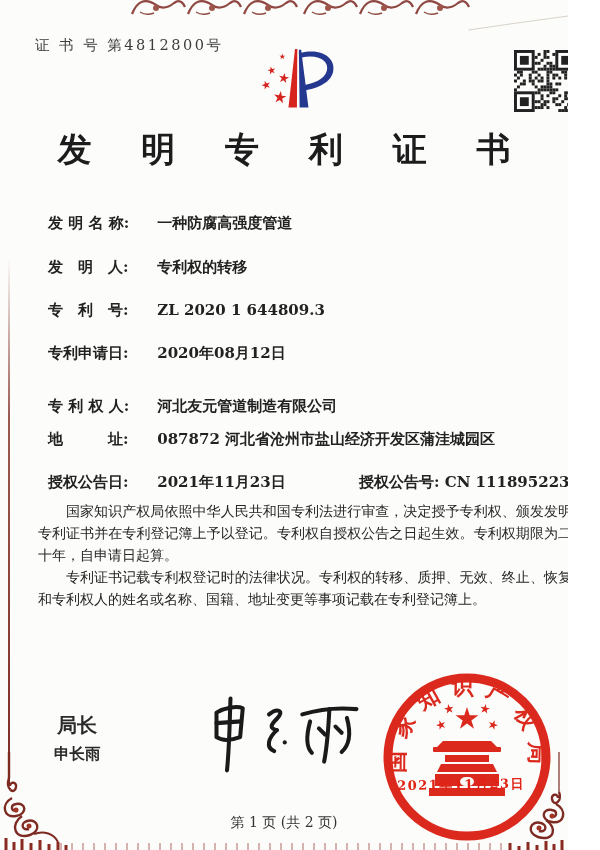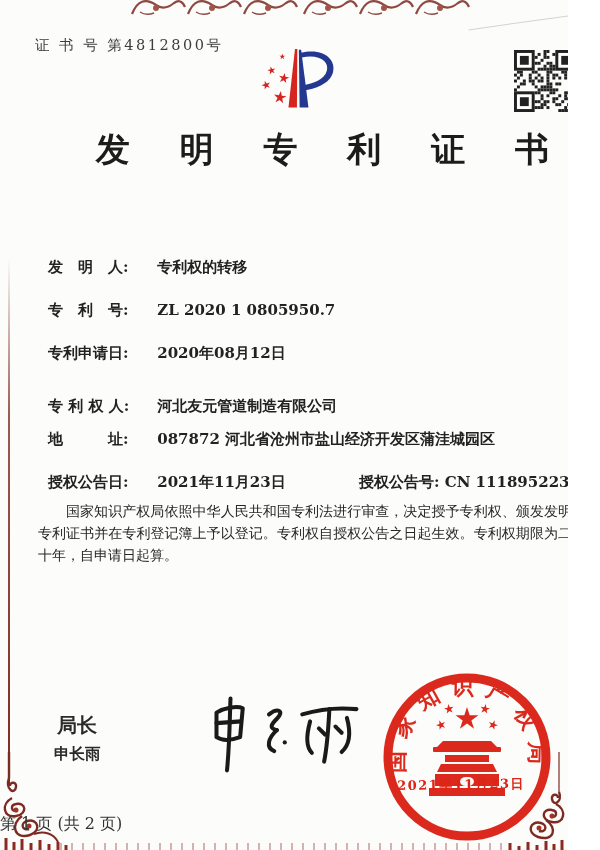--- a/index.html
+++ b/index.html
@@ -19,40 +19,40 @@
     background:#d8d2ca;transform:rotate(-8deg);}
   .corner{position:absolute;bottom:0;width:72px;height:98px;}
   .corner.left{left:0;}
   .corner.right{right:0;transform:scaleX(-1);}
   .bottom-fringe{position:absolute;left:60px;right:60px;bottom:0;height:7px;opacity:.35;
     background:repeating-linear-gradient(90deg,#8a2a20 0 2px,transparent 2px 11px);}
   
   .cert-no{position:absolute;left:35px;top:36px;font-size:14.5px;letter-spacing:2.5px;color:#3c3c3c;}
   .logo{position:absolute;left:250px;top:37px;width:100px;height:84px;}
   .qr{position:absolute;left:514px;top:50px;width:62px;height:62px;}
-  .doc-title{position:absolute;left:0;top:127px;width:100%;text-align:right;
+  .doc-title{position:absolute;left:0;top:127px;width:100%;text-align:center;
     font-size:34px;font-weight:bold;letter-spacing:19px;text-indent:19px;color:#1c1c1c;}
   
   .row{position:absolute;left:48px;right:20px;font-size:15px;font-weight:600;white-space:nowrap;color:#222;}
   .flabel{display:inline-block;width:98px;}
   .fvalue{margin-left:6px;}
   .grant-no{margin-left:68px;}
   
   .body-text{position:absolute;left:38px;top:500px;width:534px;
     font-size:14px;line-height:22px;text-align:justify;font-weight:400;color:#262626;}
   .body-text p{margin:0;text-indent:2em;}
   
   .sig-title{position:absolute;left:57px;top:712px;font-size:20px;font-weight:600;}
   .sig-name{position:absolute;left:54px;top:744px;font-size:15.5px;font-weight:600;}
   .sig-scrawl{position:absolute;left:192px;top:688px;width:175px;height:100px;}
   .seal{position:absolute;left:377px;top:667px;width:180px;height:180px;mix-blend-mode:multiply;opacity:.96;}
   .seal-date{position:absolute;left:386px;top:776px;width:150px;text-align:center;z-index:6;
     font-size:13px;font-weight:bold;letter-spacing:1.5px;color:#e02315;transform:rotate(-1deg);}
   
-  .footer{position:absolute;left:0;top:814px;width:100%;font-size:16px;color:#333;}
+  .footer{position:absolute;left:0;top:814px;width:100%;text-align:center;font-size:14px;color:#333;}
 </style>
 </head>
 <body>
 
 <div class="page">
 
   <svg class="top-lace" viewBox="0 0 340 17">
     <defs>
       <g id="lace-m" fill="none" stroke="#7c2a22" stroke-width="2.2">
         <path d="M2,14 Q10,-6 26,5 Q34,11 44,3 Q51,-2 55,7"></path>
@@ -259,27 +259,31 @@
       <rect x="41.333333333333336" y="0" width="20.666666666666668" height="20.666666666666668" fill="#222"></rect>
       <rect x="44.28571428571429" y="2.9523809523809526" width="14.761904761904763" height="14.761904761904763" fill="#fff"></rect>
       <rect x="47.23809523809524" y="5.904761904761905" width="8.857142857142858" height="8.857142857142858" fill="#222"></rect>
       <rect x="0" y="41.333333333333336" width="20.666666666666668" height="20.666666666666668" fill="#222"></rect>
       <rect x="2.9523809523809526" y="44.28571428571429" width="14.761904761904763" height="14.761904761904763" fill="#fff"></rect>
       <rect x="5.904761904761905" y="47.23809523809524" width="8.857142857142858" height="8.857142857142858" fill="#222"></rect>
     </svg>
 
   <div class="doc-title">发 明 专 利 证 书</div>
 
+  <div class="row" style="top:214px">
+    <span class="flabel">发 明 名 称:</span>
+    <span class="fvalue">一种防腐高强度管道</span>
+  </div>
   <div class="row" style="top:258px">
     <span class="flabel">发　明　人:</span>
     <span class="fvalue">专利权的转移</span>
   </div>
   <div class="row" style="top:301px">
     <span class="flabel">专　利　号:</span>
-    <span class="fvalue">ZL 2020 1 0805950.7</span>
+    <span class="fvalue">ZL 2020 1 644809.3</span>
   </div>
   <div class="row" style="top:344px">
     <span class="flabel">专利申请日:</span>
     <span class="fvalue">2020年08月12日</span>
   </div>
   <div class="row" style="top:397px">
     <span class="flabel">专 利 权 人:</span>
     <span class="fvalue">河北友元管道制造有限公司</span>
   </div>
   <div class="row" style="top:430px">
@@ -288,20 +292,21 @@
   </div>
   <div class="row" style="top:473px">
     <span class="flabel">授权公告日:</span>
     <span class="fvalue">2021年11月23日</span>
     <span class="grant-no"><span>授权公告号:</span>
       <span>CN 111895223 B</span></span>
   </div>
 
   <div class="body-text">
     <p>国家知识产权局依照中华人民共和国专利法进行审查，决定授予专利权、颁发发明专利证书并在专利登记簿上予以登记。专利权自授权公告之日起生效。专利权期限为二十年，自申请日起算。</p>
+    <p>专利证书记载专利权登记时的法律状况。专利权的转移、质押、无效、终止、恢复和专利权人的姓名或名称、国籍、地址变更等事项记载在专利登记簿上。</p>
   </div>
 
   <div class="sig-title">局长</div>
   <div class="sig-name">申长雨</div>
 
   <svg class="sig-scrawl" viewBox="0 0 200 110">
     <g fill="none" stroke="#1a1a1a" stroke-width="4.6" stroke-linecap="round" stroke-linejoin="round">
       <path d="M28,26 C38,20 52,18 58,21 L55,54 C44,58 34,58 28,54 Z"></path>
       <path d="M28,38 L56,36"></path>
       <path d="M44,10 C43,34 43,62 40,92"></path>

